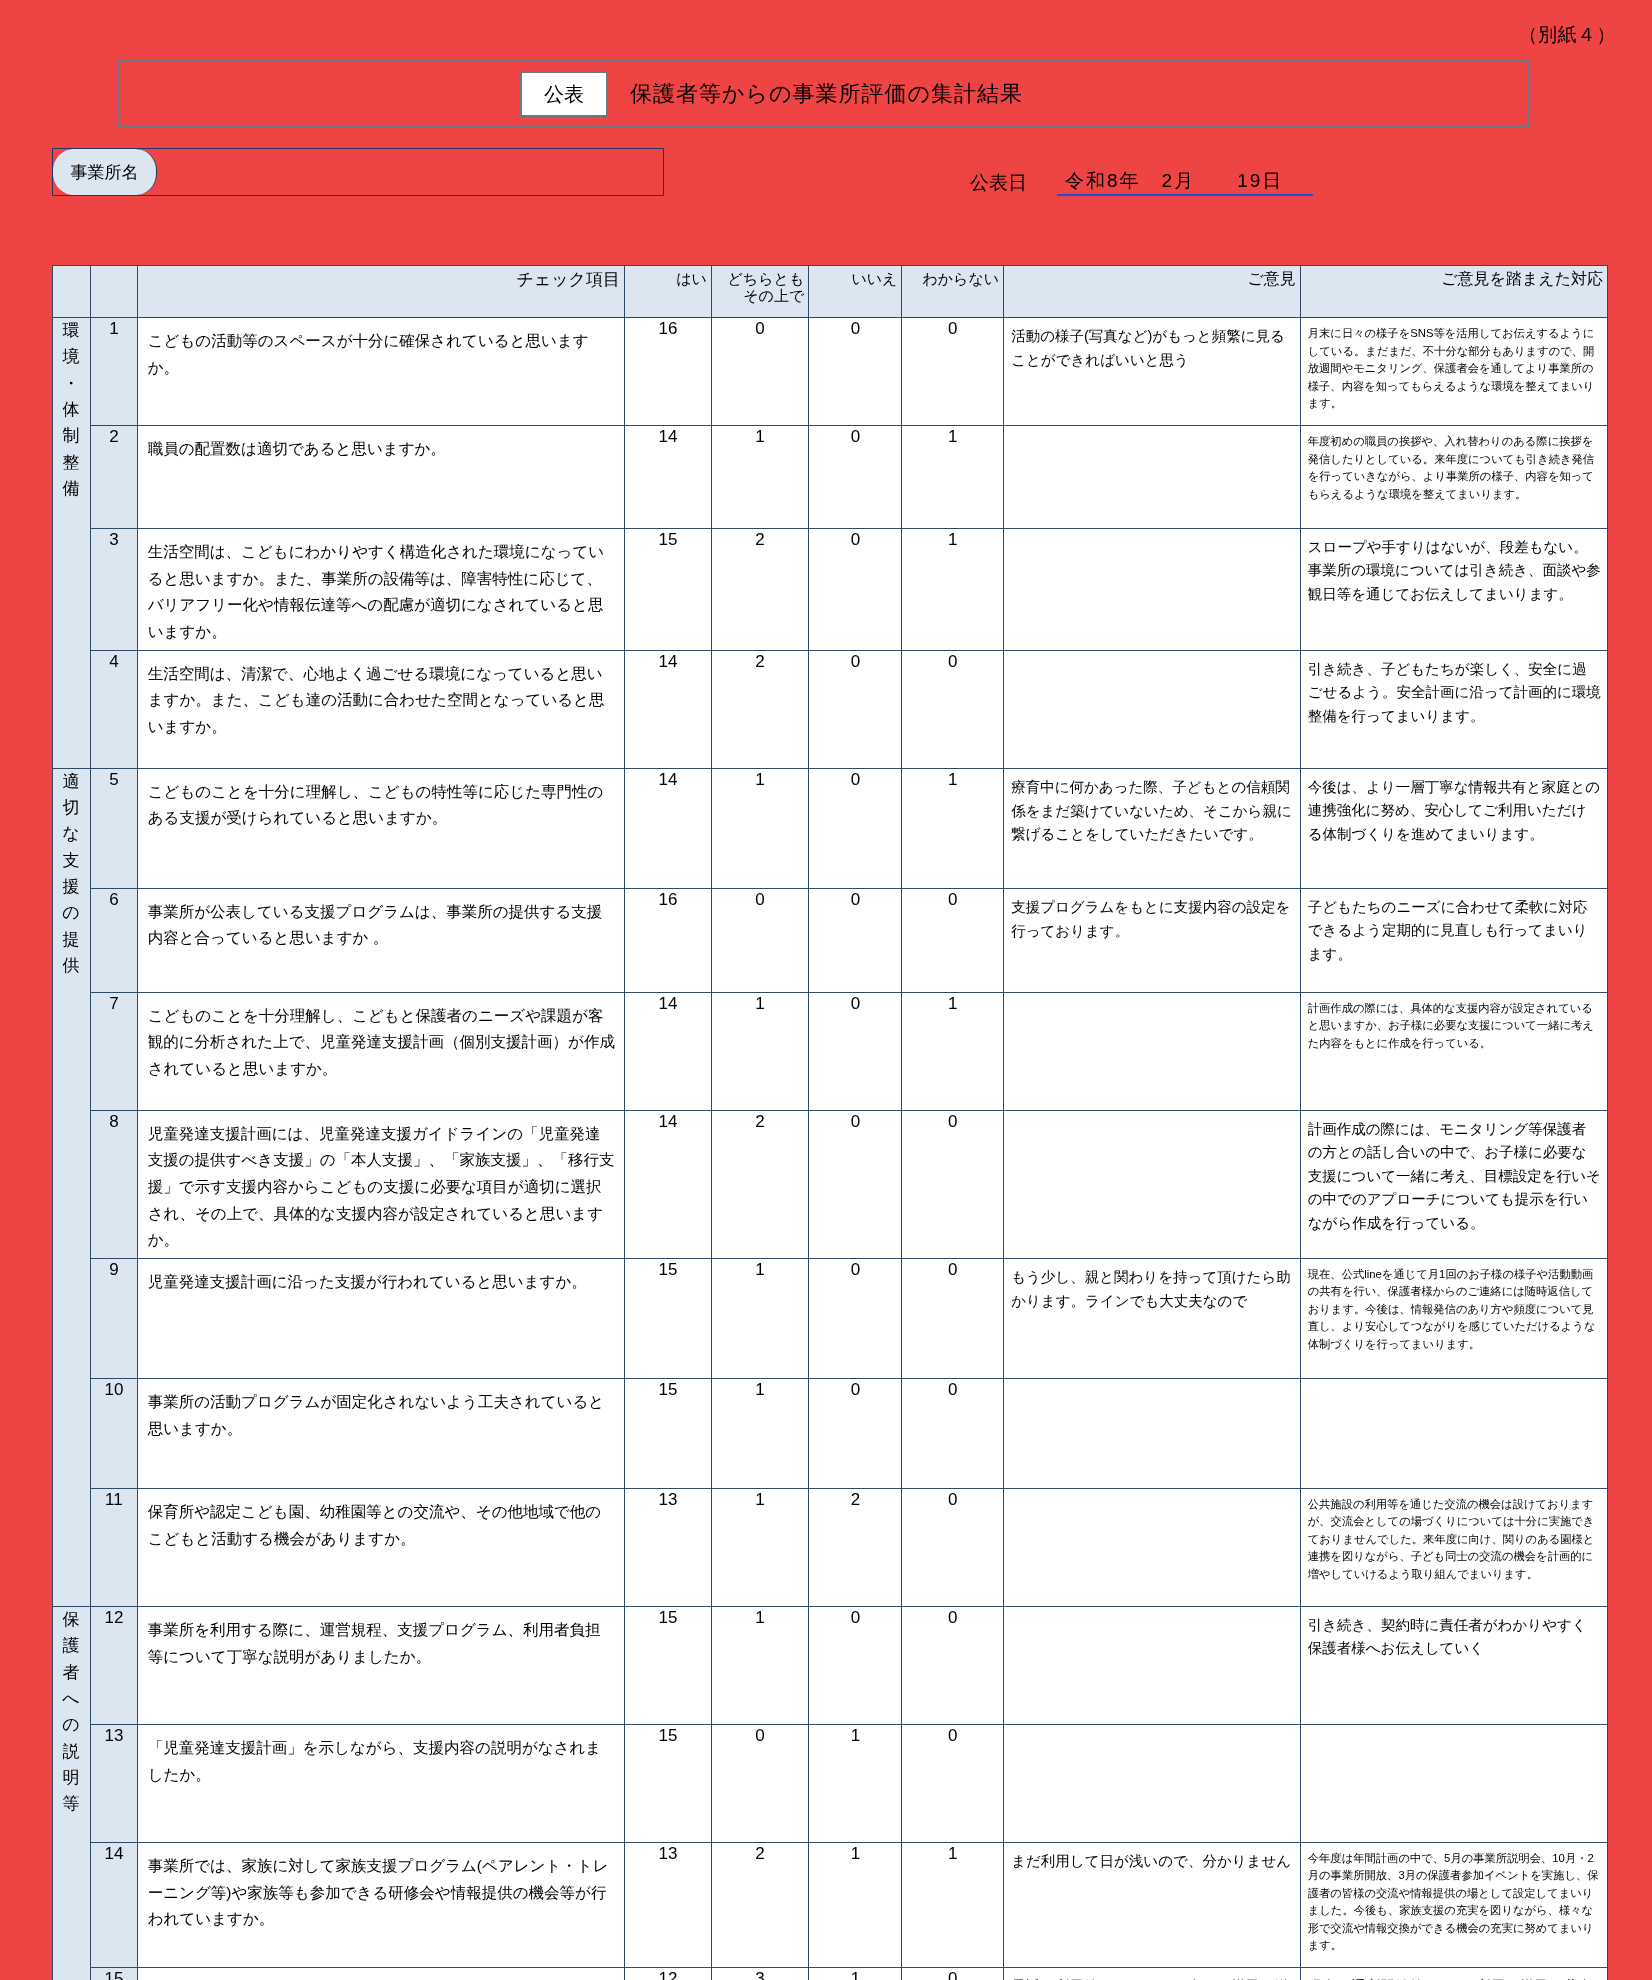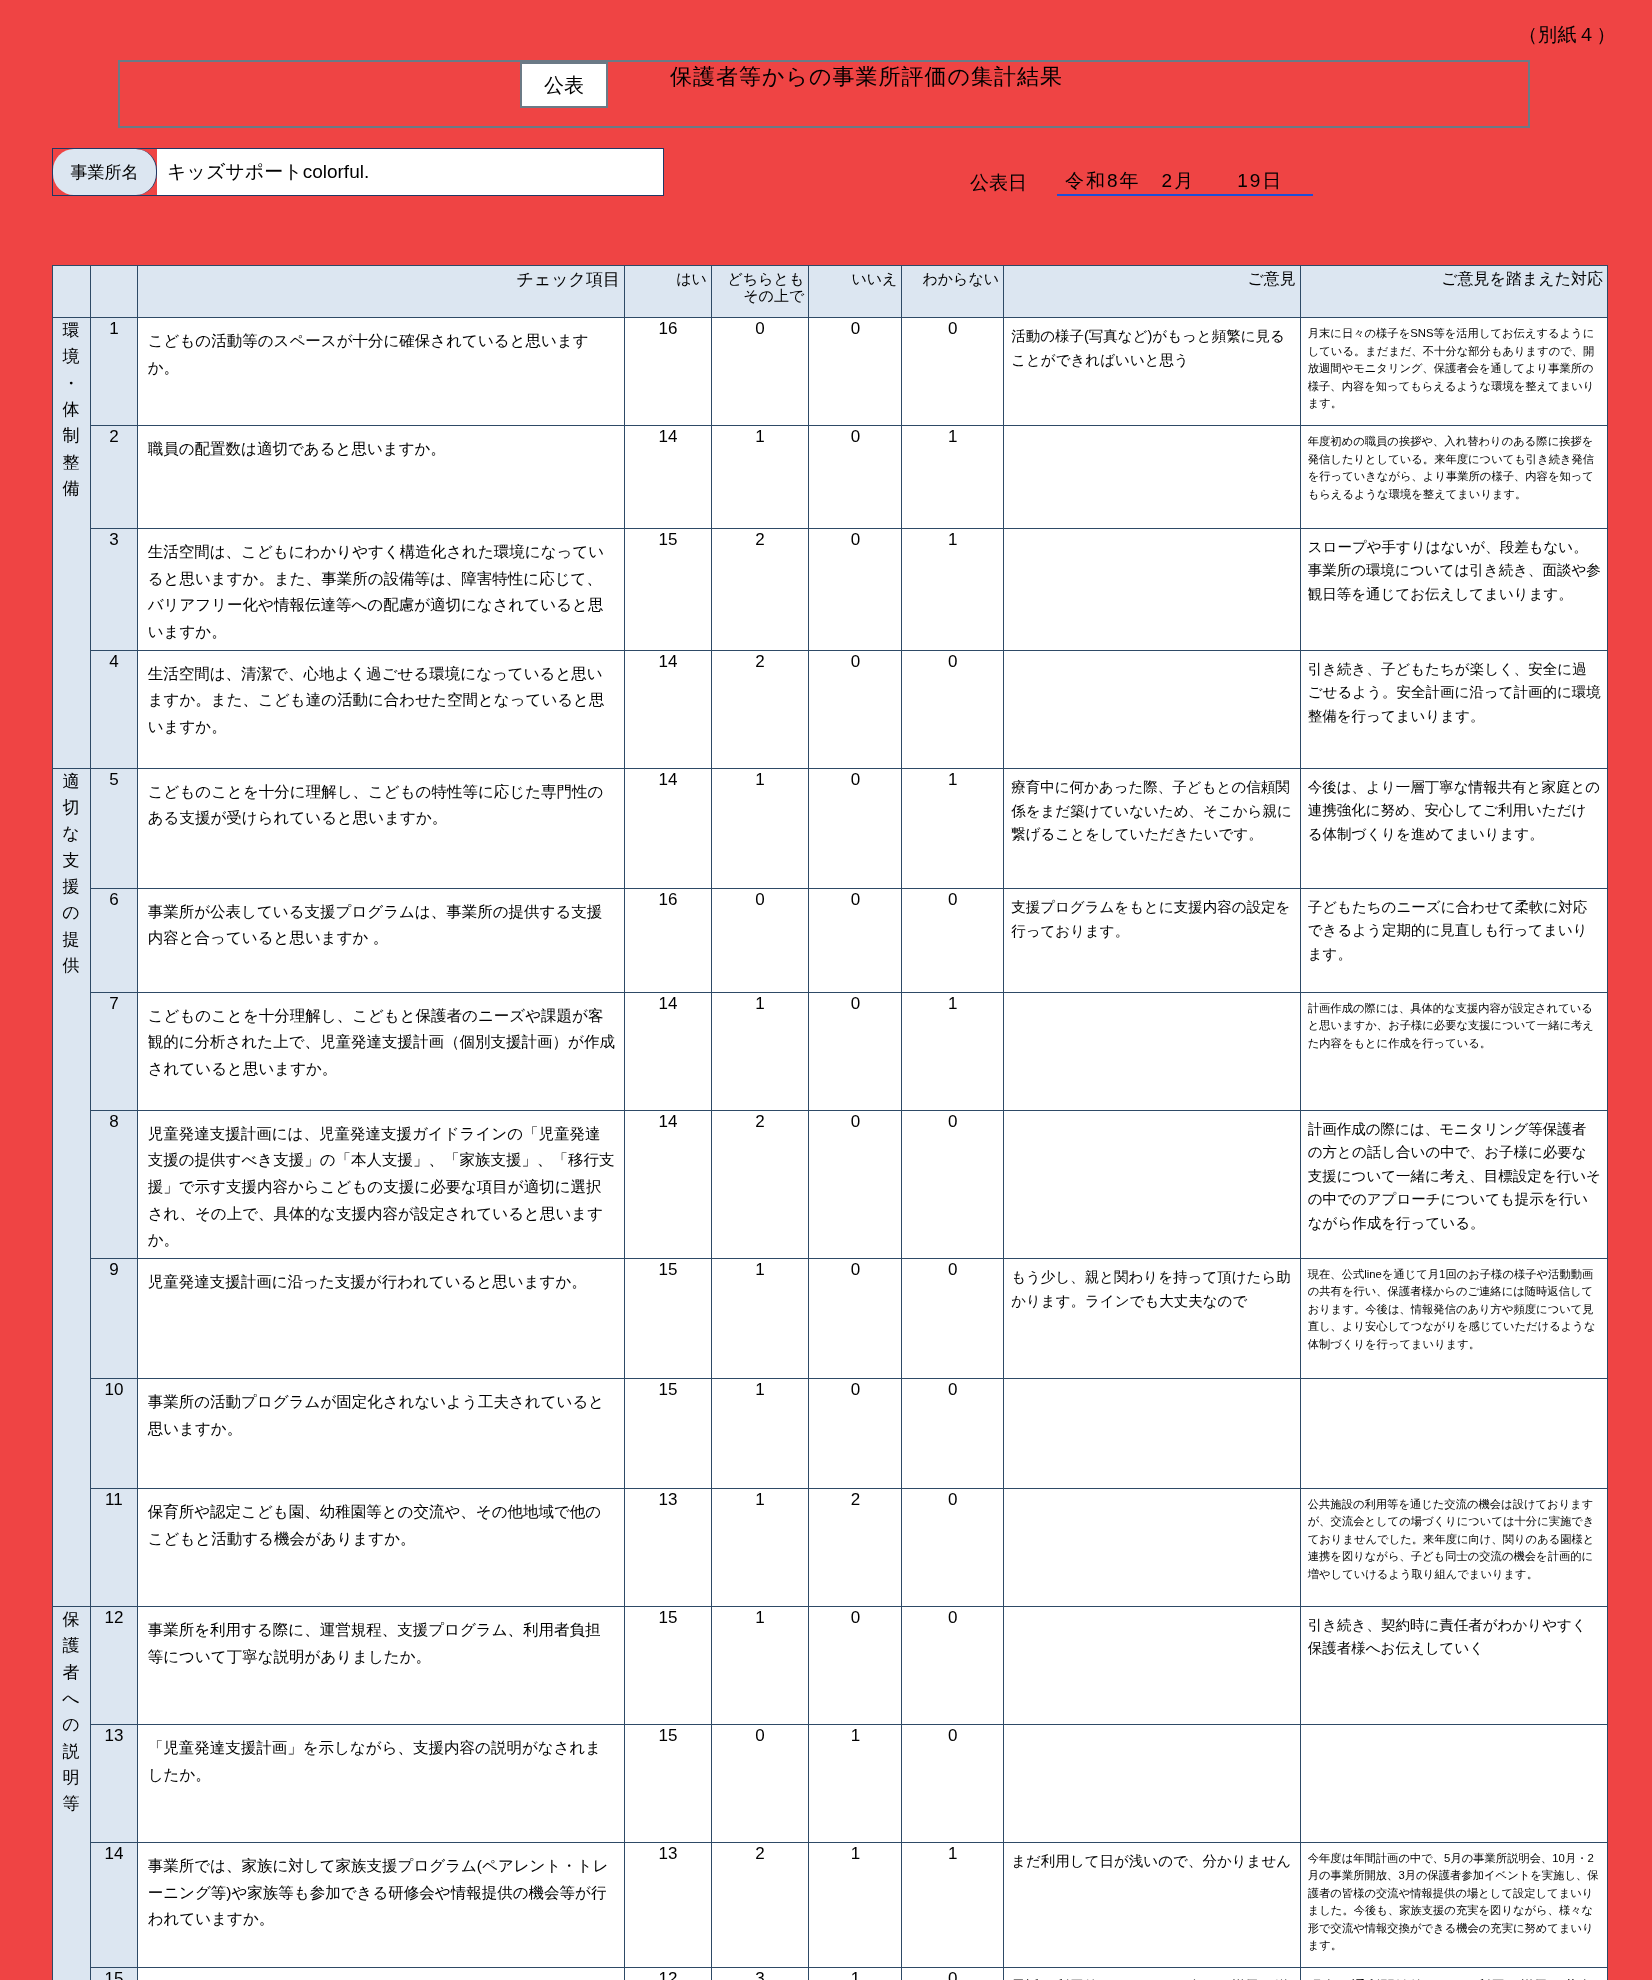--- a/index.html
+++ b/index.html
@@ -34,24 +34,23 @@
     position: absolute;
     left: 118px;
     top: 60px;
     width: 1412px;
     height: 68px;
     border: 2px solid #6b7a86;
     box-sizing: border-box;
   }
   .title-inner {
     display: flex;
-    align-items: flex-start;
+    align-items: center;
     height: 100%;
     padding-left: 400px;
-    gap: 40px;
   }
   .kouhyou-badge {
     border: 2px solid #6b7a86;
     width: 88px;
     height: 46px;
     display: flex;
     align-items: center;
     justify-content: center;
     font-size: 20px;
     box-sizing: border-box;
@@ -227,21 +226,20 @@
 
   <div class="title-box">
     <div class="title-inner">
       <div class="kouhyou-badge">公表</div>
       <div class="title-text">保護者等からの事業所評価の集計結果</div>
     </div>
   </div>
 
   <div class="office-row">
     <div class="office-label">事業所名</div>
-    <div class="office-value">キッズサポートcolorful.</div>
   </div>
 
   <div class="pubdate">
     <span class="lbl">公表日</span>
     <span class="val">令和8年　2月　　19日</span>
   </div>
 
 
   <table class="main">
     <thead>

